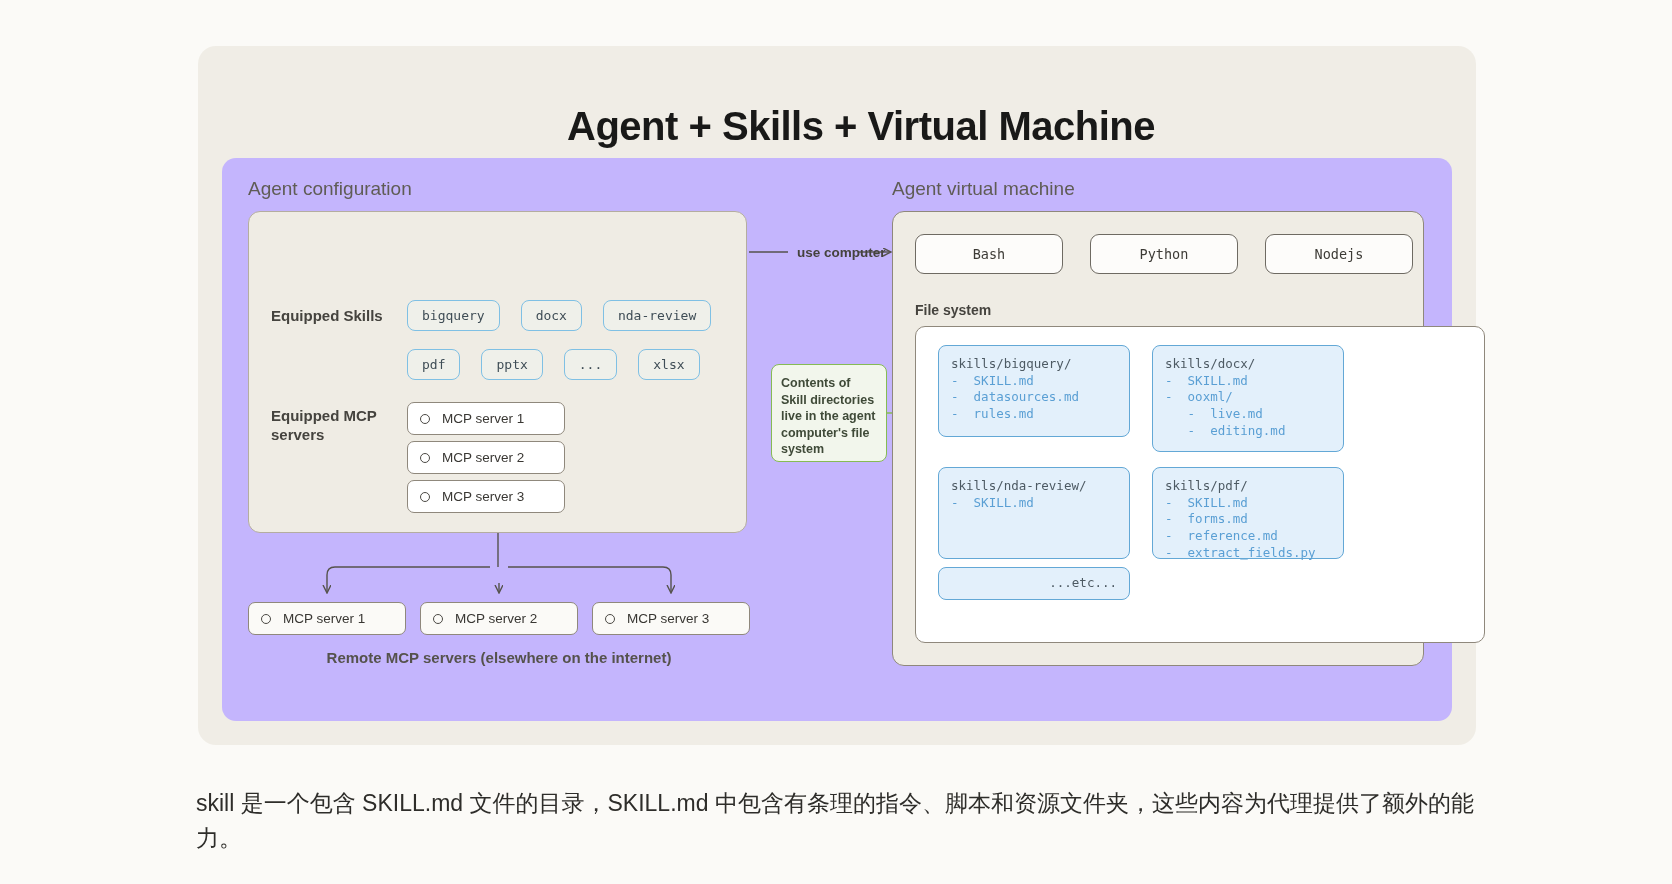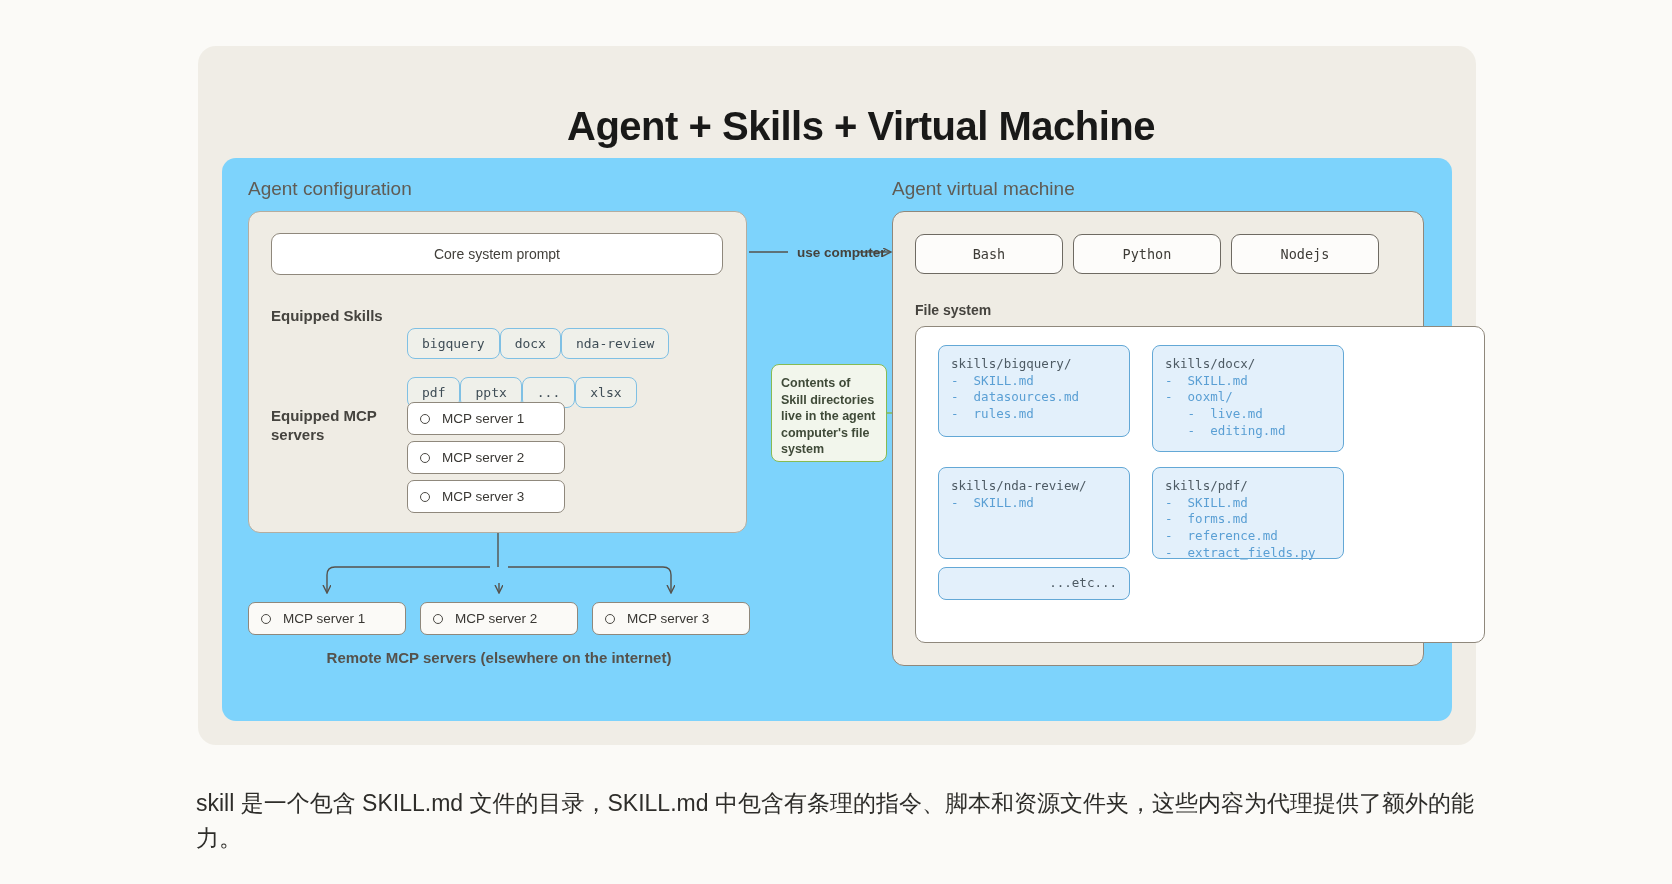--- a/index.html
+++ b/index.html
@@ -37,21 +37,21 @@
     margin-left: 24px;
   }
 
   
   #inner-panel {
     position: absolute;
     left: 24px;
     top: 112px;
     width: 1230px;
     height: 563px;
-    background: #7dd3fc;
+    background: #c4b5fd;
     border-radius: 14px;
   }
 
   .panel-heading {
     position: absolute;
     font-size: 19px;
     color: #5f5c55;
     font-weight: 400;
   }
   #agent-config-heading { left: 26px; top: 20px; }
@@ -91,22 +91,21 @@
     font-weight: bold;
     color: #45433e;
     line-height: 1.25;
   }
   #skills-label { left: 22px; top: 95px; width: 130px; }
   #mcp-label { left: 22px; top: 195px; width: 120px; }
 
   .skill-chip-row {
     position: absolute;
     display: flex;
-    gap: 0;
-    margin-top: 28px;
+    gap: 21px;
   }
   #skill-row-1 { left: 158px; top: 88px; }
   #skill-row-2 { left: 158px; top: 137px; }
 
   .skill-chip {
     border: 1.5px solid #7fc0e4;
     border-radius: 8px;
     background: #eff0ea;
     padding: 7px 14px;
     font-family: "DejaVu Sans Mono", monospace;
@@ -210,21 +209,21 @@
     border: 1.5px solid #8f887c;
     border-radius: 12px;
     background: #efece4;
   }
 
   .runtime-row {
     position: absolute;
     left: 22px;
     top: 22px;
     display: flex;
-    gap: 10px;
+    gap: 27px;
   }
   .runtime-chip {
     width: 148px;
     height: 40px;
     background: #fdfcfa;
     border: 1.5px solid #6e6a62;
     border-radius: 9px;
     display: flex;
     align-items: center;
     justify-content: center;
@@ -324,21 +323,20 @@
       <path d="M105,425 L105,417 Q105,409 113,409 L268,409" fill="none" stroke="#55524c" stroke-width="1.4"></path>
       <path d="M449,425 L449,417 Q449,409 441,409 L286,409" fill="none" stroke="#55524c" stroke-width="1.4"></path>
     </svg>
 
     <div class="panel-heading" id="agent-config-heading">Agent configuration</div>
 
     <div class="panel-heading" id="agent-vm-heading">Agent virtual machine</div>
 
     <div id="agent-config-box">
 
-      <div id="core-system-prompt">Core system prompt</div>
 
       <div class="section-label" id="skills-label">Equipped Skills</div>
 
       <div class="skill-chip-row" id="skill-row-1">
         <div class="skill-chip">bigquery</div>
         <div class="skill-chip">docx</div>
         <div class="skill-chip">nda-review</div>
       </div>
 
       <div class="skill-chip-row" id="skill-row-2">

